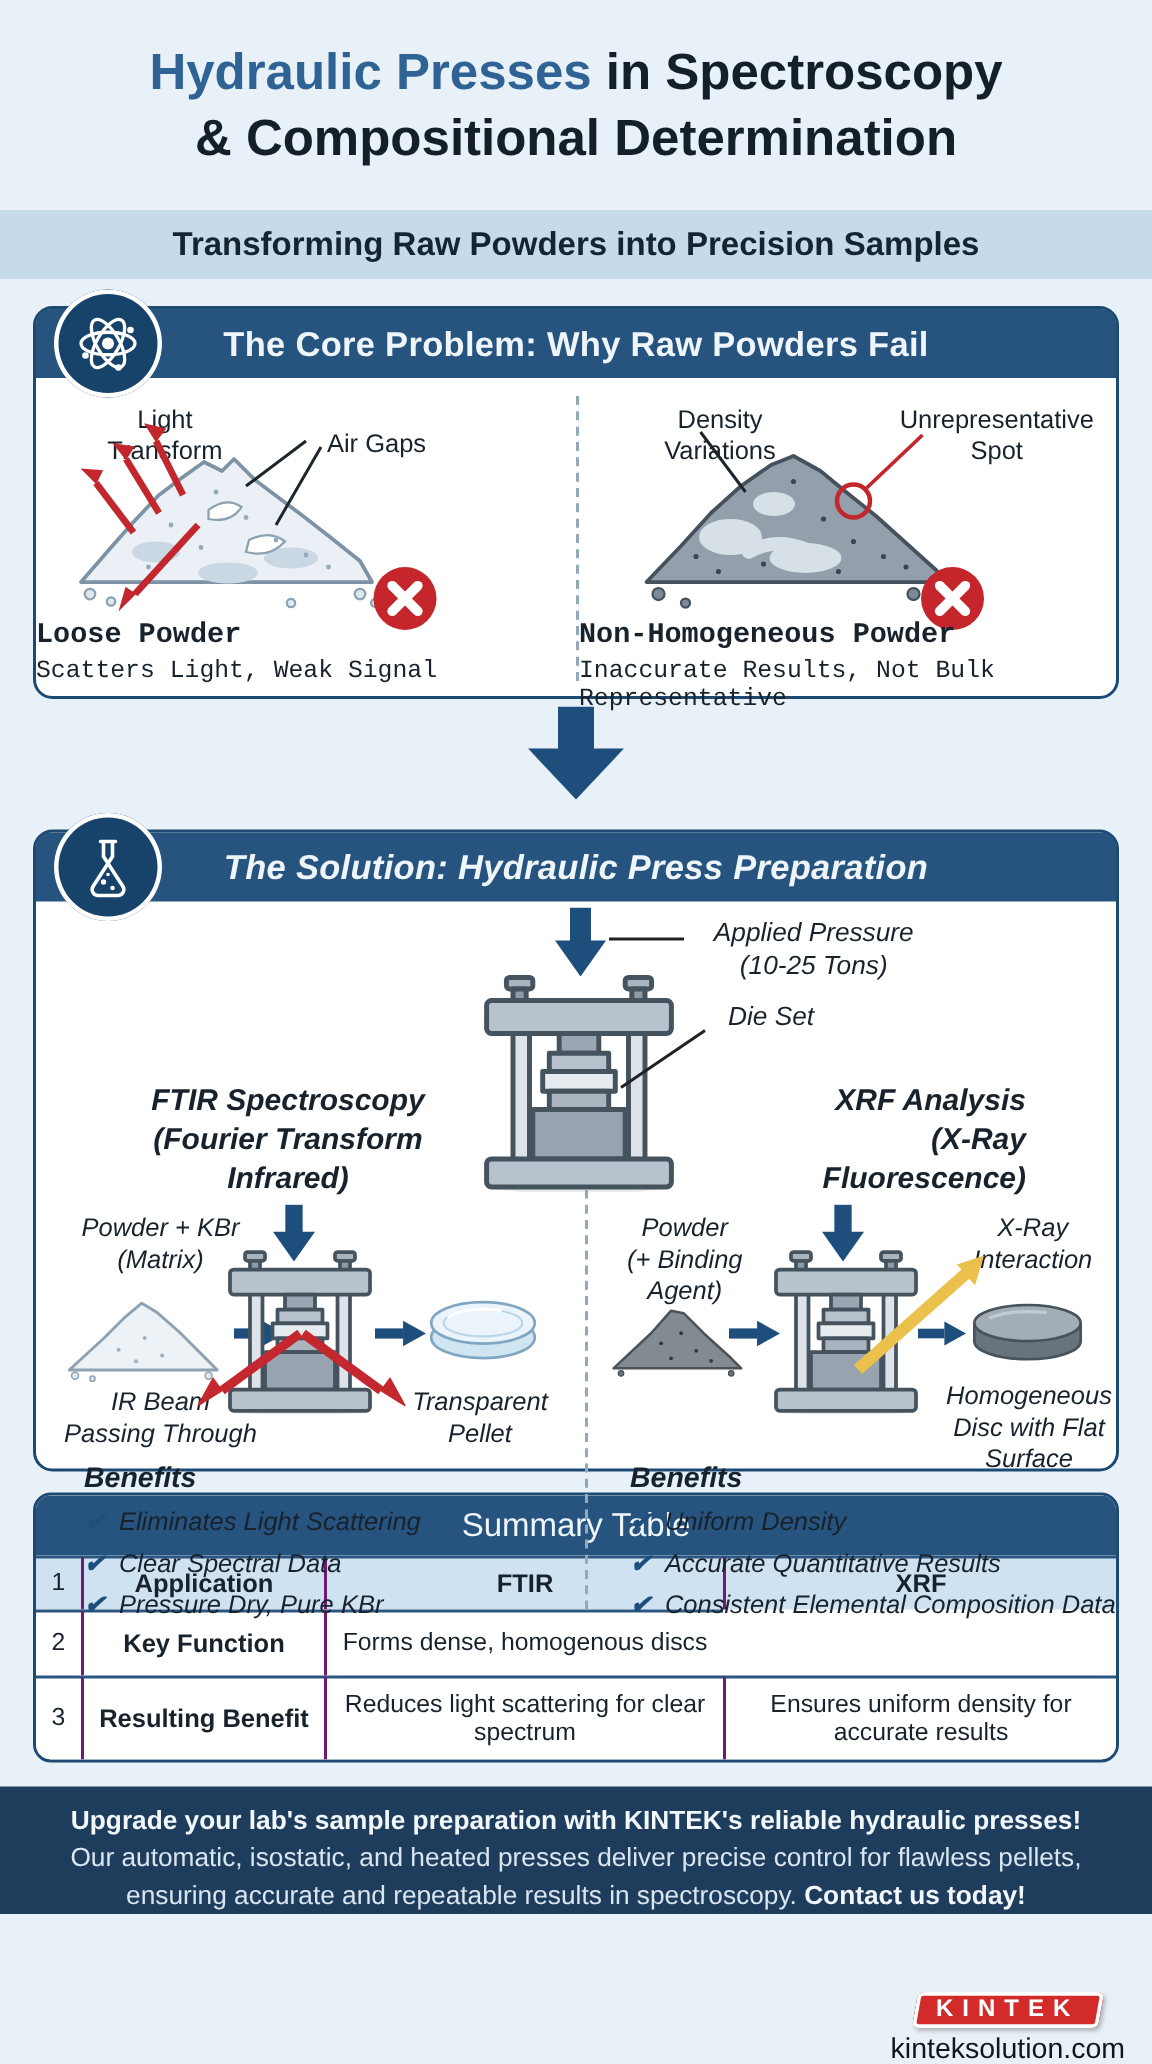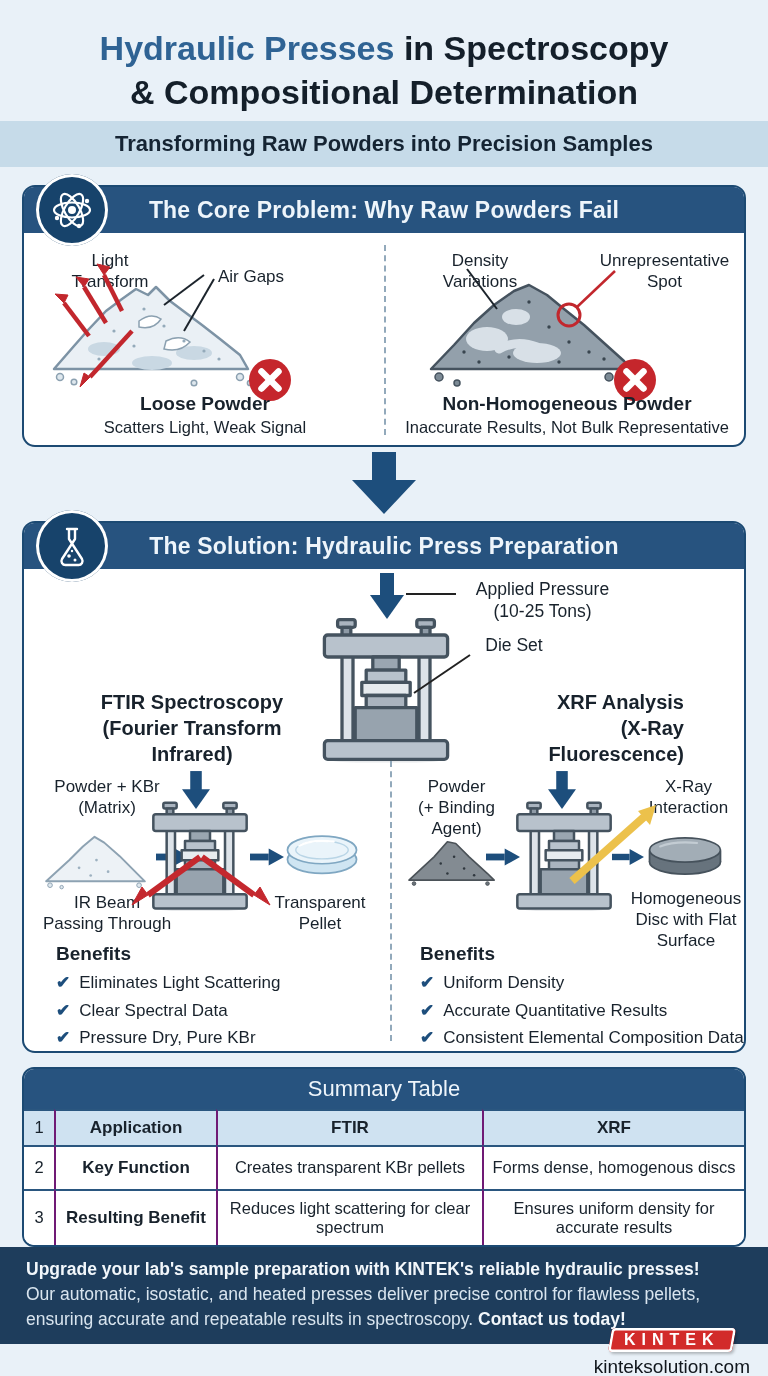--- a/index.html
+++ b/index.html
@@ -9,59 +9,59 @@
   }
   *{margin:0;padding:0;box-sizing:border-box;}
   body{
     width:768px;height:1376px;overflow:hidden;background:var(--bg);
     font-family:"Liberation Sans",sans-serif;color:var(--ink);position:relative;
   }
   .ml{white-space:pre-line;}
   
   .title-wrap{padding-top:26px;text-align:center;font-size:34px;font-weight:bold;line-height:1.3;color:#141f2a;}
   .title-blue{color:var(--titleblue);}
-  .subtitle-band{margin-top:7px;height:46px;background:var(--band);display:flex;align-items:center;justify-content:center;
+  .subtitle-band{margin-top:26px;height:46px;background:var(--band);display:flex;align-items:center;justify-content:center;
     font-size:22px;font-weight:bold;color:#152433;}
   
   .card{position:relative;margin:0 22px;background:#fff;border:2px solid var(--border);border-radius:13px;}
   .card-header{height:46px;background:var(--bar);border-radius:10px 10px 0 0;display:flex;align-items:center;justify-content:center;
     color:#eef5fb;font-size:23px;font-weight:bold;letter-spacing:.2px;}
   .badge-circle{position:absolute;left:12px;top:-13px;width:72px;height:72px;border-radius:50%;
     background:var(--badge);box-shadow:inset 0 0 0 3px #ffffff;z-index:3;display:flex;align-items:center;justify-content:center;}
   .card1{margin-top:18px;height:262px;}
   .card1-body{position:relative;height:214px;}
   .vdash{position:absolute;border-left:2px dashed #92a9bb;}
   .abs{position:absolute;}
   .lbl{font-size:17px;line-height:1.22;color:#18222c;text-align:center;}
-  .caption{position:absolute;text-align:center;}
+  .caption{position:absolute;font-family:Liberation Mono, monospace;}
   .caption .cap-main{font-size:19px;font-weight:bold;}
   .caption .cap-sub{font-size:16.5px;margin-top:3px;}
   
   .connector{height:72px;display:flex;align-items:center;justify-content:center;}
   
-  .card2{margin-top:2px;height:532px;}
+  .card2{margin-top:15px;height:428px;font-style:italic;}
   .col-heading{font-size:20px;font-weight:bold;text-align:center;line-height:1.3;}
   .thin-line{position:absolute;background:#222;height:2px;}
   .benefits-title{font-size:19px;font-weight:bold;margin-bottom:7px;}
   .benefit{display:flex;align-items:flex-start;gap:9px;font-size:17px;margin-bottom:6px;line-height:1.25;}
   .check{color:var(--navy);font-weight:bold;font-size:17px;}
   
   .table-wrap{margin:14px 22px 0;border:2px solid var(--border);border-radius:12px;overflow:hidden;background:#fff;}
   .table-header{height:40px;background:var(--bar);color:#eef5fb;display:flex;align-items:center;justify-content:center;
     font-size:22px;font-weight:normal;}
   .srow{display:grid;grid-template-columns:30px 162px 266px 1fr;}
   .scell{border-top:2px solid #2a567f;border-left:2px solid #701a75;display:flex;align-items:center;justify-content:center;
     text-align:center;font-size:16.5px;padding:4px 8px;line-height:1.2;background:#fff;}
   .scell:first-child{border-left:none;}
   .srow:first-child .scell{border-top:none;}
   .row-blue .scell{background:var(--lightrow);}
   .cell-bold{font-weight:bold;font-size:17px;}
   .r1{height:36px;} .r2{height:44px;} .r3{height:56px;}
   
-  .footer-band{margin-top:0;background:var(--footer);color:#d9e5ef;text-align:left;padding:10px 26px 12px;
+  .footer-band{margin-top:16px;background:var(--footer);color:#d9e5ef;text-align:center;padding:10px 26px 0;
     font-size:17.5px;line-height:1.42;}
   .footer-band b{color:#f2f7fb;}
   .logo-area{display:flex;flex-direction:column;align-items:center;position:absolute;right:18px;top:1328px;}
   .logo-box{background:#d22b2a;transform:skewX(-10deg);border-radius:4px;padding:3px 14px;
     box-shadow:inset 0 0 0 2.5px #ffffff,2px 2px 3px rgba(0,0,0,.25);}
   .logo-box span{display:inline-block;transform:skewX(10deg);color:#fff;font-weight:bold;font-size:16px;letter-spacing:6px;}
   .website{margin-top:4px;font-size:19px;color:#10161c;}
   svg{display:block;}
 </style>
 </head>
@@ -391,21 +391,20 @@
   <div class="table-header">Summary Table</div>
   <div class="srow row-blue r1">
     <div class="scell">1</div>
     <div class="scell cell-bold">Application</div>
     <div class="scell cell-bold">FTIR</div>
     <div class="scell cell-bold">XRF</div>
   </div>
   <div class="srow r2">
     <div class="scell">2</div>
     <div class="scell cell-bold">Key Function</div>
-    <div class="scell">Creates transparent KBr pellets</div>
     <div class="scell">Forms dense, homogenous discs</div>
   </div>
   <div class="srow r3">
     <div class="scell">3</div>
     <div class="scell cell-bold">Resulting Benefit</div>
     <div class="scell">Reduces light scattering for clear spectrum</div>
     <div class="scell">Ensures uniform density for accurate results</div>
   </div>
 </div>
 

